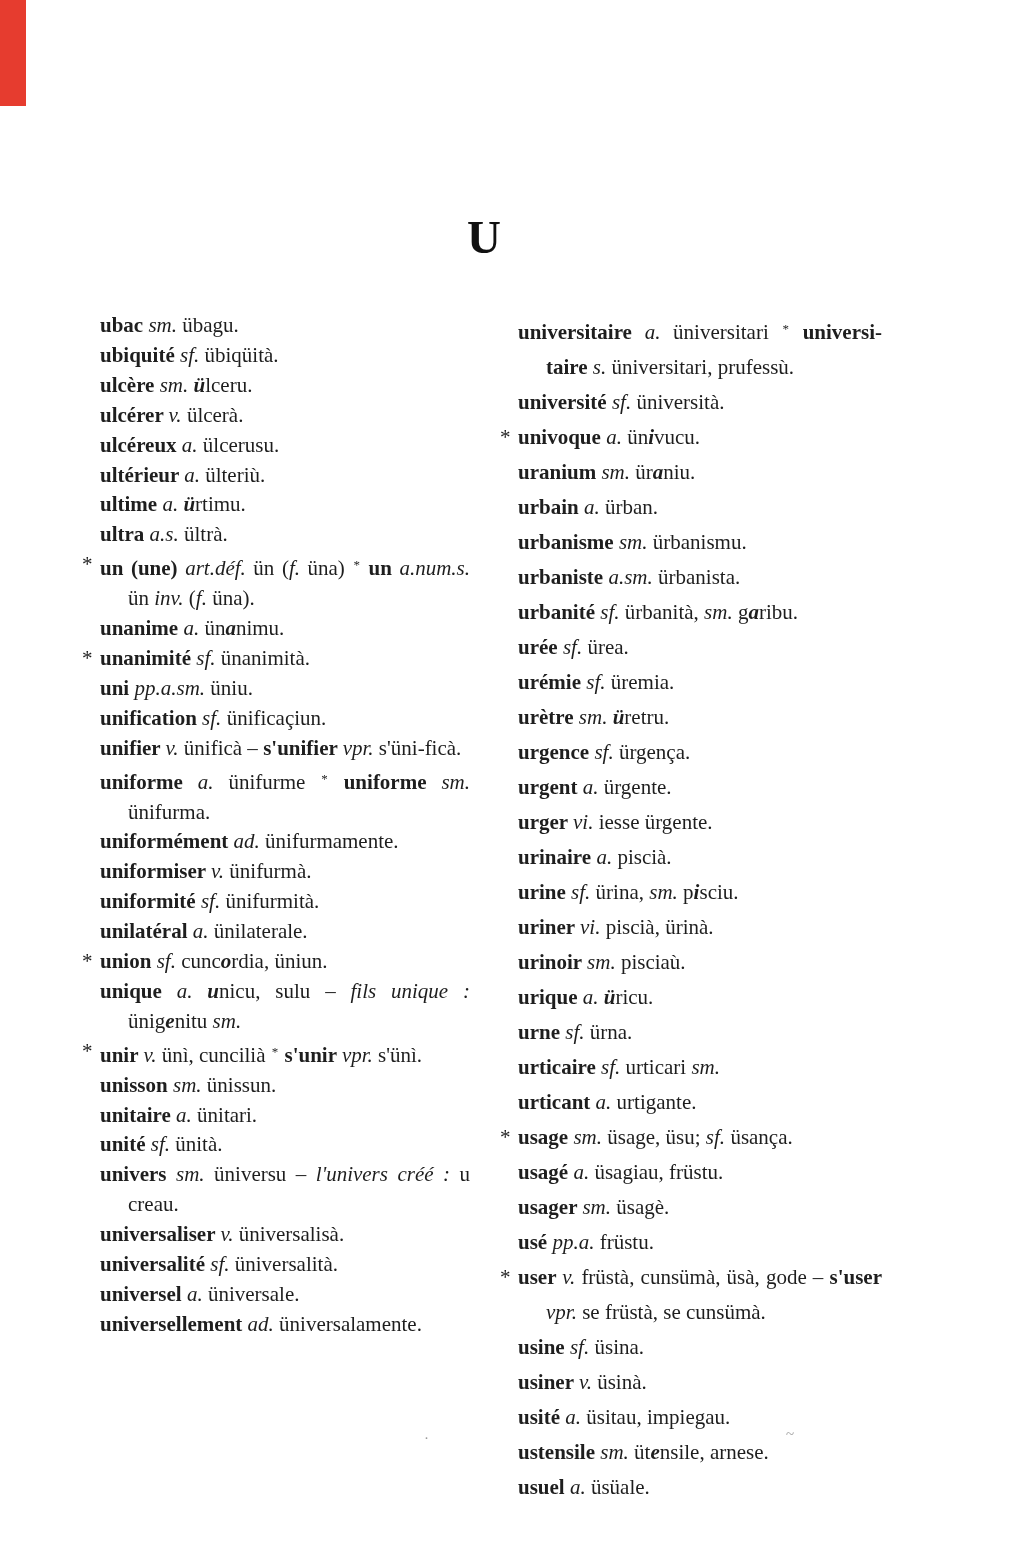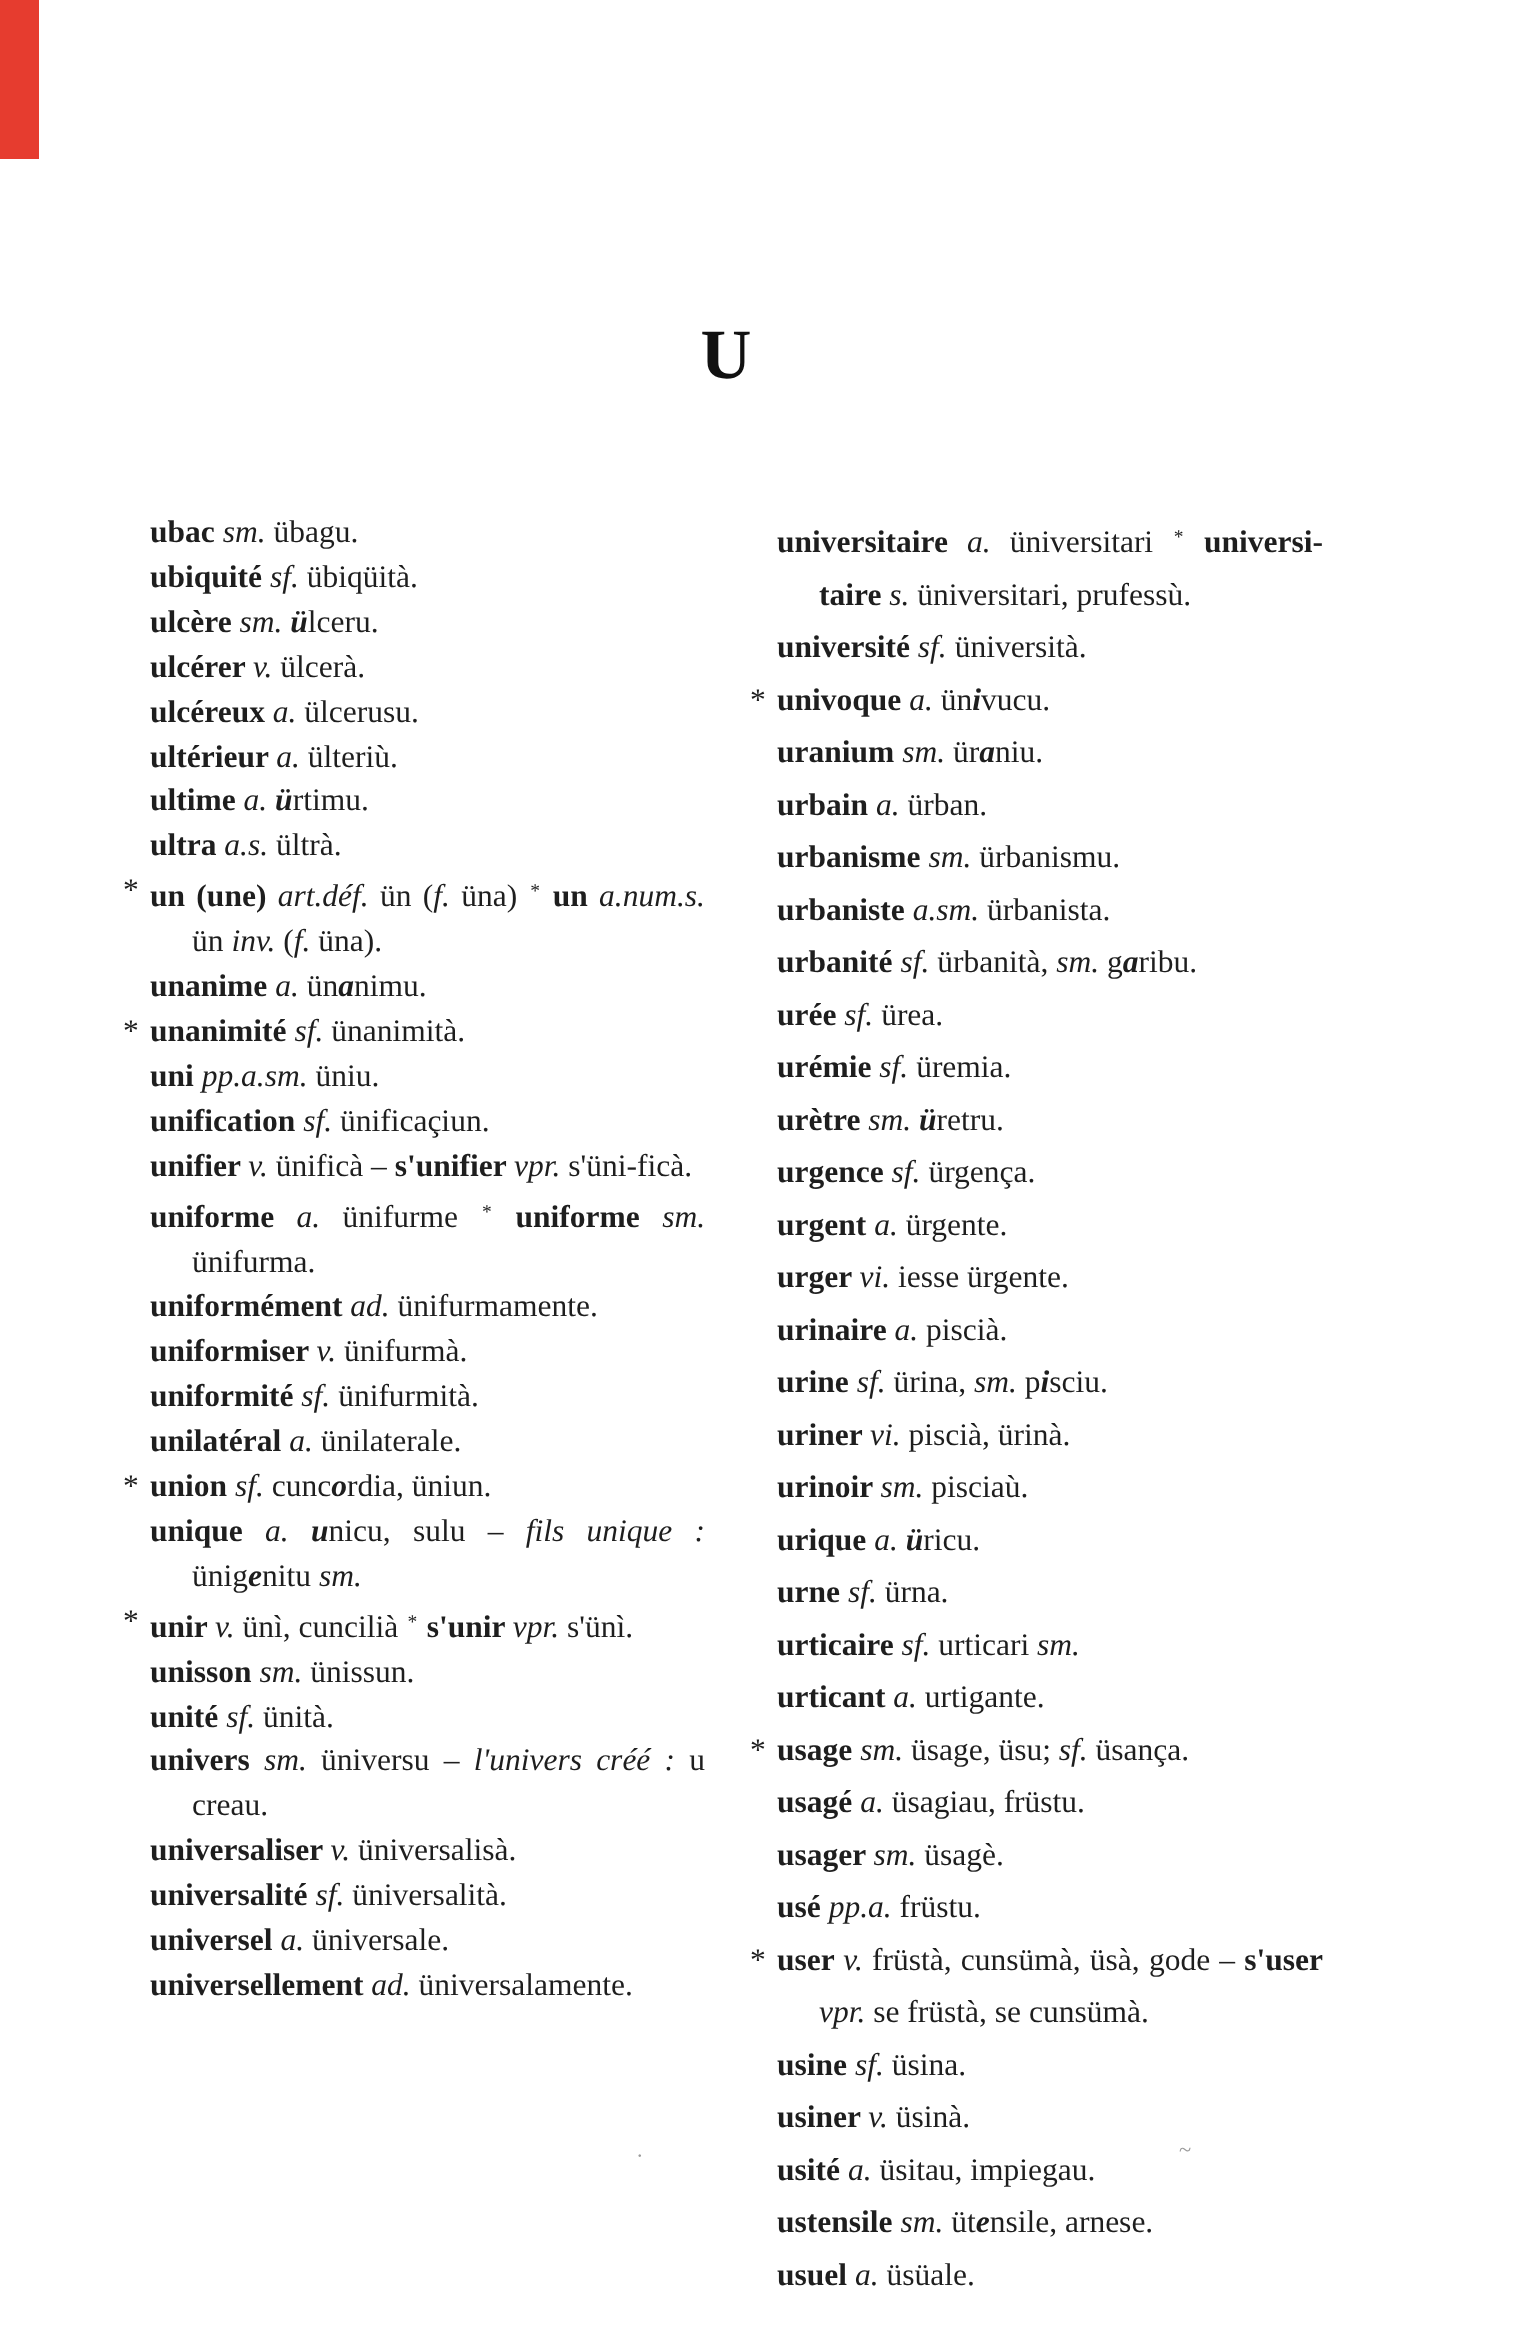--- a/index.html
+++ b/index.html
@@ -14,21 +14,21 @@
   .corner-marker {
     position:absolute; left:0; top:0;
     width:26px; height:106px;
   }
   .page-letter {
     position:absolute; top:210px; left:0; width:968px;
     text-align:center;
     font-size:47px; font-weight:700;
     color:#111;
   }
-  .column { position:absolute; top:340px; }
+  .column { position:absolute; top:311px; }
   .column.left  { left:100px; width:370px; }
   .column.right { left:518px; width:364px; }
   .entry {
     position:relative;
     font-size:21px;
     text-align:justify;
     padding-left:28px;
     text-indent:-28px;
   }
   .column.left  .entry { line-height:29.9px; }
@@ -69,20 +69,21 @@
     <p class="entry"><span class="seg-b">unifier </span><span class="seg-i">v. </span><span class="seg-r">ünificà – </span><span class="seg-b">s'unifier </span><span class="seg-i">vpr. </span><span class="seg-r">s'üni-ficà.</span></p>
     <p class="entry"><span class="seg-b">uniforme </span><span class="seg-i">a. </span><span class="seg-r">ünifurme </span><span class="seg-sep">*</span><span class="seg-b"> uniforme </span><span class="seg-i">sm. </span><span class="seg-r">ünifurma.</span></p>
     <p class="entry"><span class="seg-b">uniformément </span><span class="seg-i">ad. </span><span class="seg-r">ünifurmamente.</span></p>
     <p class="entry"><span class="seg-b">uniformiser </span><span class="seg-i">v. </span><span class="seg-r">ünifurmà.</span></p>
     <p class="entry"><span class="seg-b">uniformité </span><span class="seg-i">sf. </span><span class="seg-r">ünifurmità.</span></p>
     <p class="entry"><span class="seg-b">unilatéral </span><span class="seg-i">a. </span><span class="seg-r">ünilaterale.</span></p>
     <p class="entry"><span class="star">*</span><span class="seg-b">union </span><span class="seg-i">sf. </span><span class="seg-r">cunc</span><span class="seg-bi">o</span><span class="seg-r">rdia, üniun.</span></p>
     <p class="entry"><span class="seg-b">unique </span><span class="seg-i">a. </span><span class="seg-bi">u</span><span class="seg-r">nicu, sulu – </span><span class="seg-i">fils unique :</span><span class="seg-r"> ünig</span><span class="seg-bi">e</span><span class="seg-r">nitu </span><span class="seg-i">sm.</span></p>
     <p class="entry"><span class="star">*</span><span class="seg-b">unir </span><span class="seg-i">v. </span><span class="seg-r">ünì, cuncilià </span><span class="seg-sep">*</span><span class="seg-b"> s'unir </span><span class="seg-i">vpr. </span><span class="seg-r">s'ünì.</span></p>
     <p class="entry"><span class="seg-b">unisson </span><span class="seg-i">sm. </span><span class="seg-r">ünissun.</span></p>
+    <p class="entry"><span class="seg-b">unitaire </span><span class="seg-i">a. </span><span class="seg-r">ünitari.</span></p>
     <p class="entry"><span class="seg-b">unité </span><span class="seg-i">sf. </span><span class="seg-r">ünità.</span></p>
     <p class="entry"><span class="seg-b">univers </span><span class="seg-i">sm. </span><span class="seg-r">üniversu – </span><span class="seg-i">l'univers créé :</span><span class="seg-r"> u creau.</span></p>
     <p class="entry"><span class="seg-b">universaliser </span><span class="seg-i">v. </span><span class="seg-r">üniversalisà.</span></p>
     <p class="entry"><span class="seg-b">universalité </span><span class="seg-i">sf. </span><span class="seg-r">üniversalità.</span></p>
     <p class="entry"><span class="seg-b">universel </span><span class="seg-i">a. </span><span class="seg-r">üniversale.</span></p>
     <p class="entry"><span class="seg-b">universellement </span><span class="seg-i">ad. </span><span class="seg-r">üniversalamente.</span></p>
   </div>
 <div class="column right">
     <p class="entry"><span class="seg-b">universitaire </span><span class="seg-i">a. </span><span class="seg-r">üniversitari </span><span class="seg-sep">*</span><span class="seg-b"> universi-taire </span><span class="seg-i">s. </span><span class="seg-r">üniversitari, prufessù.</span></p>
     <p class="entry"><span class="seg-b">université </span><span class="seg-i">sf. </span><span class="seg-r">üniversità.</span></p>

